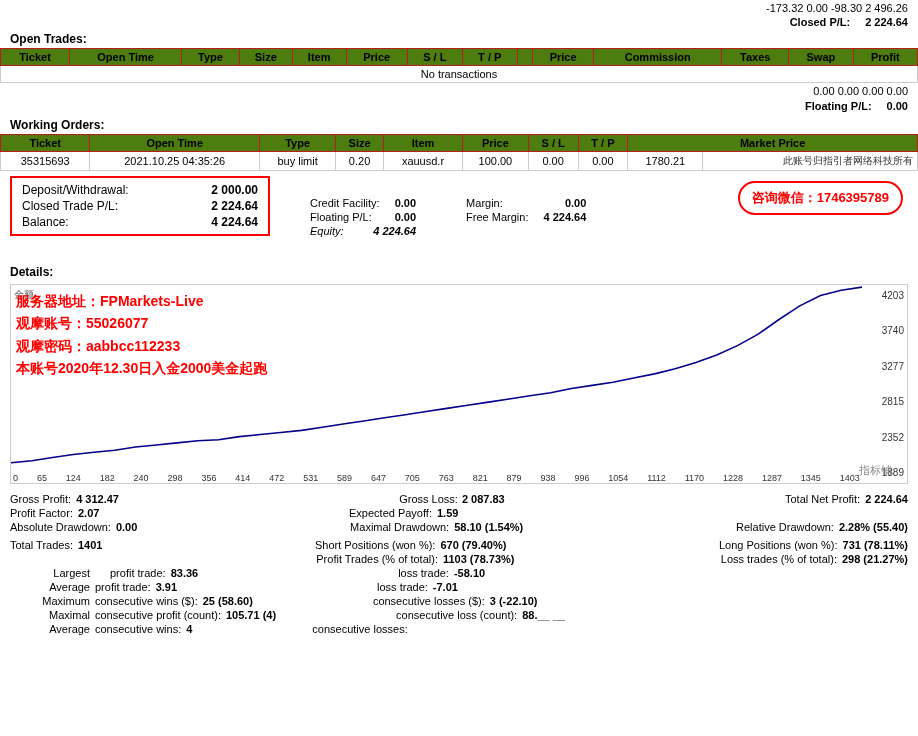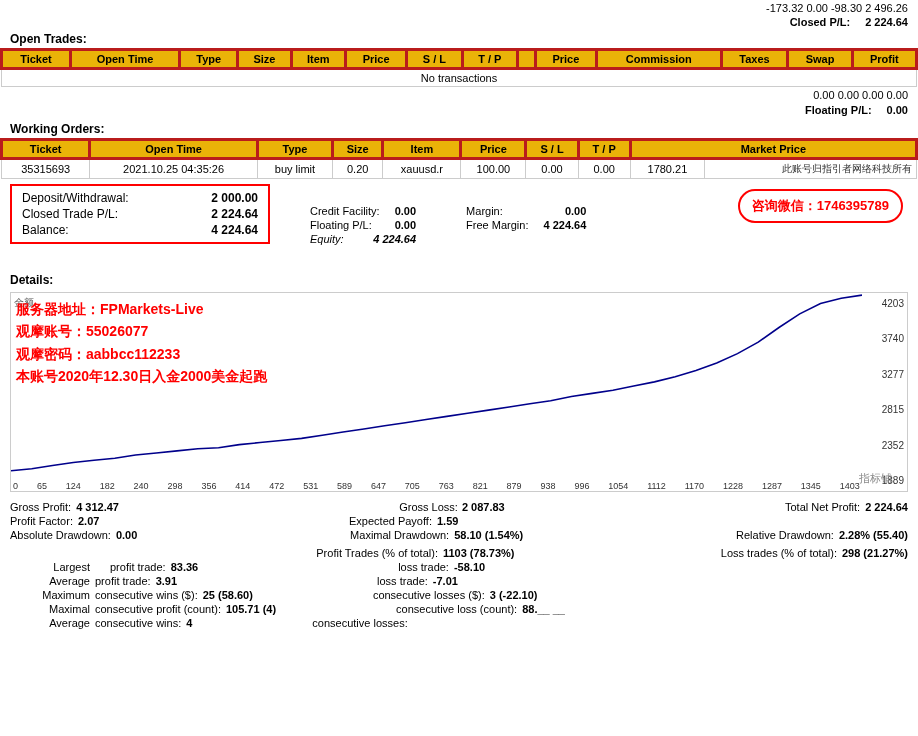--- a/index.html
+++ b/index.html
@@ -16,22 +16,22 @@
       font-weight: bold;
       padding: 2px 10px;
       font-size: 12px;
     }
     table {
       width: 100%;
       border-collapse: collapse;
       font-size: 11px;
     }
     table th {
-      background: #eab308;
-      border: 3px solid #b91c1c;
+      background: #4d7c0f;
+      border: 1px solid #b91c1c;
       padding: 2px 4px;
       text-align: center;
       font-weight: bold;
     }
     table td {
       border: 1px solid #ccc;
       padding: 2px 4px;
       text-align: center;
     }
     .working-orders-table td:last-child {
@@ -335,20 +335,34 @@
       <span style="font-weight:bold;">58.10 (1.54%)</span>
     </div>
     <div style="display:flex;gap:5px;">
       <span>Relative Drawdown:</span>
       <span style="font-weight:bold;">2.28% (55.40)</span>
     </div>
   </div>
 
   <div style="height:4px;"></div>
 
+  <div style="display:flex;justify-content:space-between;padding:1px 0;">
+    <div style="display:flex;gap:5px;">
+      <span>Total Trades:</span>
+      <span style="font-weight:bold;">1401</span>
+    </div>
+    <div style="display:flex;gap:5px;">
+      <span>Short Positions (won %):</span>
+      <span style="font-weight:bold;">670 (79.40%)</span>
+    </div>
+    <div style="display:flex;gap:5px;">
+      <span>Long Positions (won %):</span>
+      <span style="font-weight:bold;">731 (78.11%)</span>
+    </div>
+  </div>
 
   <div style="display:flex;justify-content:space-between;padding:1px 0;">
     <div style="min-width:100px;"></div>
     <div style="display:flex;gap:5px;">
       <span>Profit Trades (% of total):</span>
       <span style="font-weight:bold;">1103 (78.73%)</span>
     </div>
     <div style="display:flex;gap:5px;">
       <span>Loss trades (% of total):</span>
       <span style="font-weight:bold;">298 (21.27%)</span>

